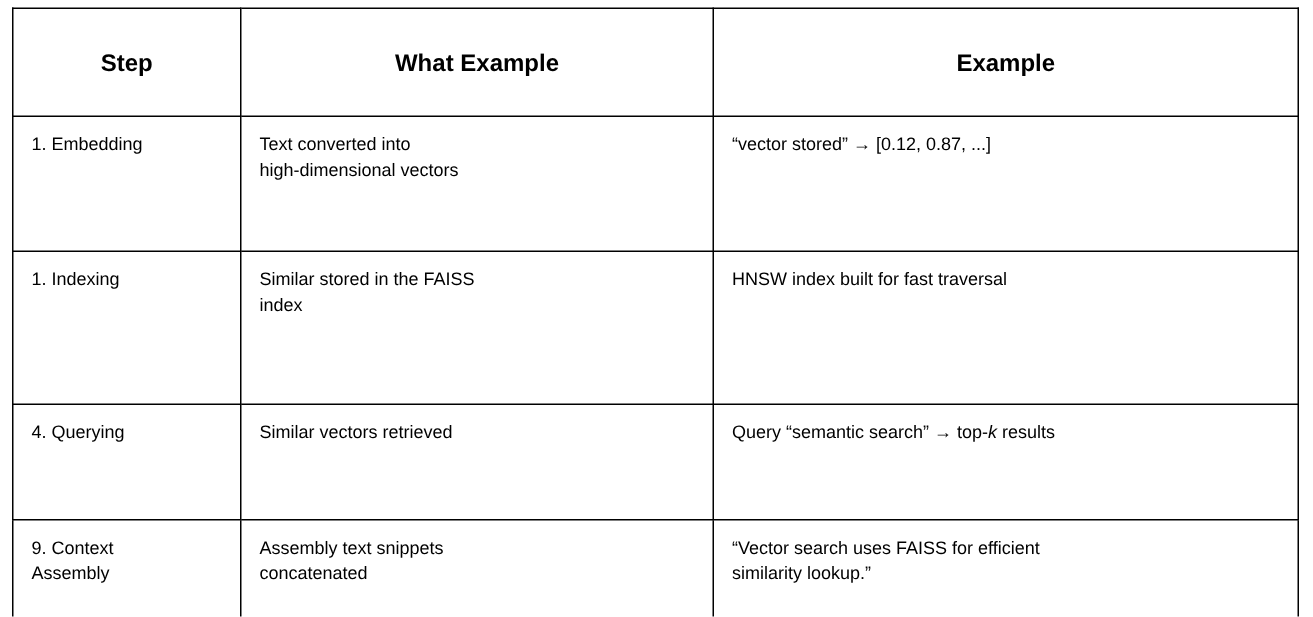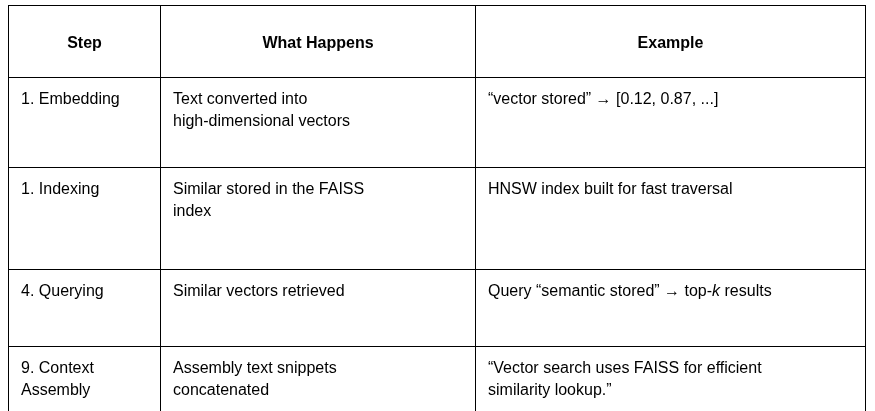--- a/index.html
+++ b/index.html
@@ -37,21 +37,21 @@
 
   table.steps-table col.col-step     { width: 152px; }
   table.steps-table col.col-what     { width: 315px; }
   table.steps-table col.col-example  { width: 390px; }
 
   table.steps-table th,
   table.steps-table td {
     border: 1px solid #000000;
     vertical-align: top;
     padding: 10px 12px 10px 12px;
-    font-size: 16px;
+    font-size: 12px;
     line-height: 1.38;
     background: #ffffff;
   }
 
   table.steps-table thead th {
     text-align: center;
     font-weight: bold;
     height: 48px;
     padding-top: 13px;
     vertical-align: middle;
@@ -86,21 +86,21 @@
   <table class="steps-table">
     <colgroup>
       <col class="col-step">
       <col class="col-what">
       <col class="col-example">
     </colgroup>
 
     <thead>
       <tr>
         <th>Step</th>
-        <th>What Happens</th>
+        <th>What Example</th>
         <th>Example</th>
       </tr>
     </thead>
 
     <tbody>
 
       <tr class="row-1">
         <td>
           <span class="cell-text">1. Embedding</span>
         </td>
@@ -127,21 +127,21 @@
       </tr>
 
       <tr class="row-3">
         <td>
           <span class="cell-text">4. Querying</span>
         </td>
         <td>
           <span class="cell-text">Similar vectors retrieved</span>
         </td>
         <td>
-          <span class="cell-text"><span>Query “semantic stored” → top-</span><span class="italic-var">k</span><span> results</span></span>
+          <span class="cell-text"><span>Query “semantic search” → top-</span><span class="italic-var">k</span><span> results</span></span>
         </td>
       </tr>
 
       <tr class="row-4">
         <td>
           <span class="cell-text">9. Context
 Assembly</span>
         </td>
         <td>
           <span class="cell-text">Assembly text snippets

